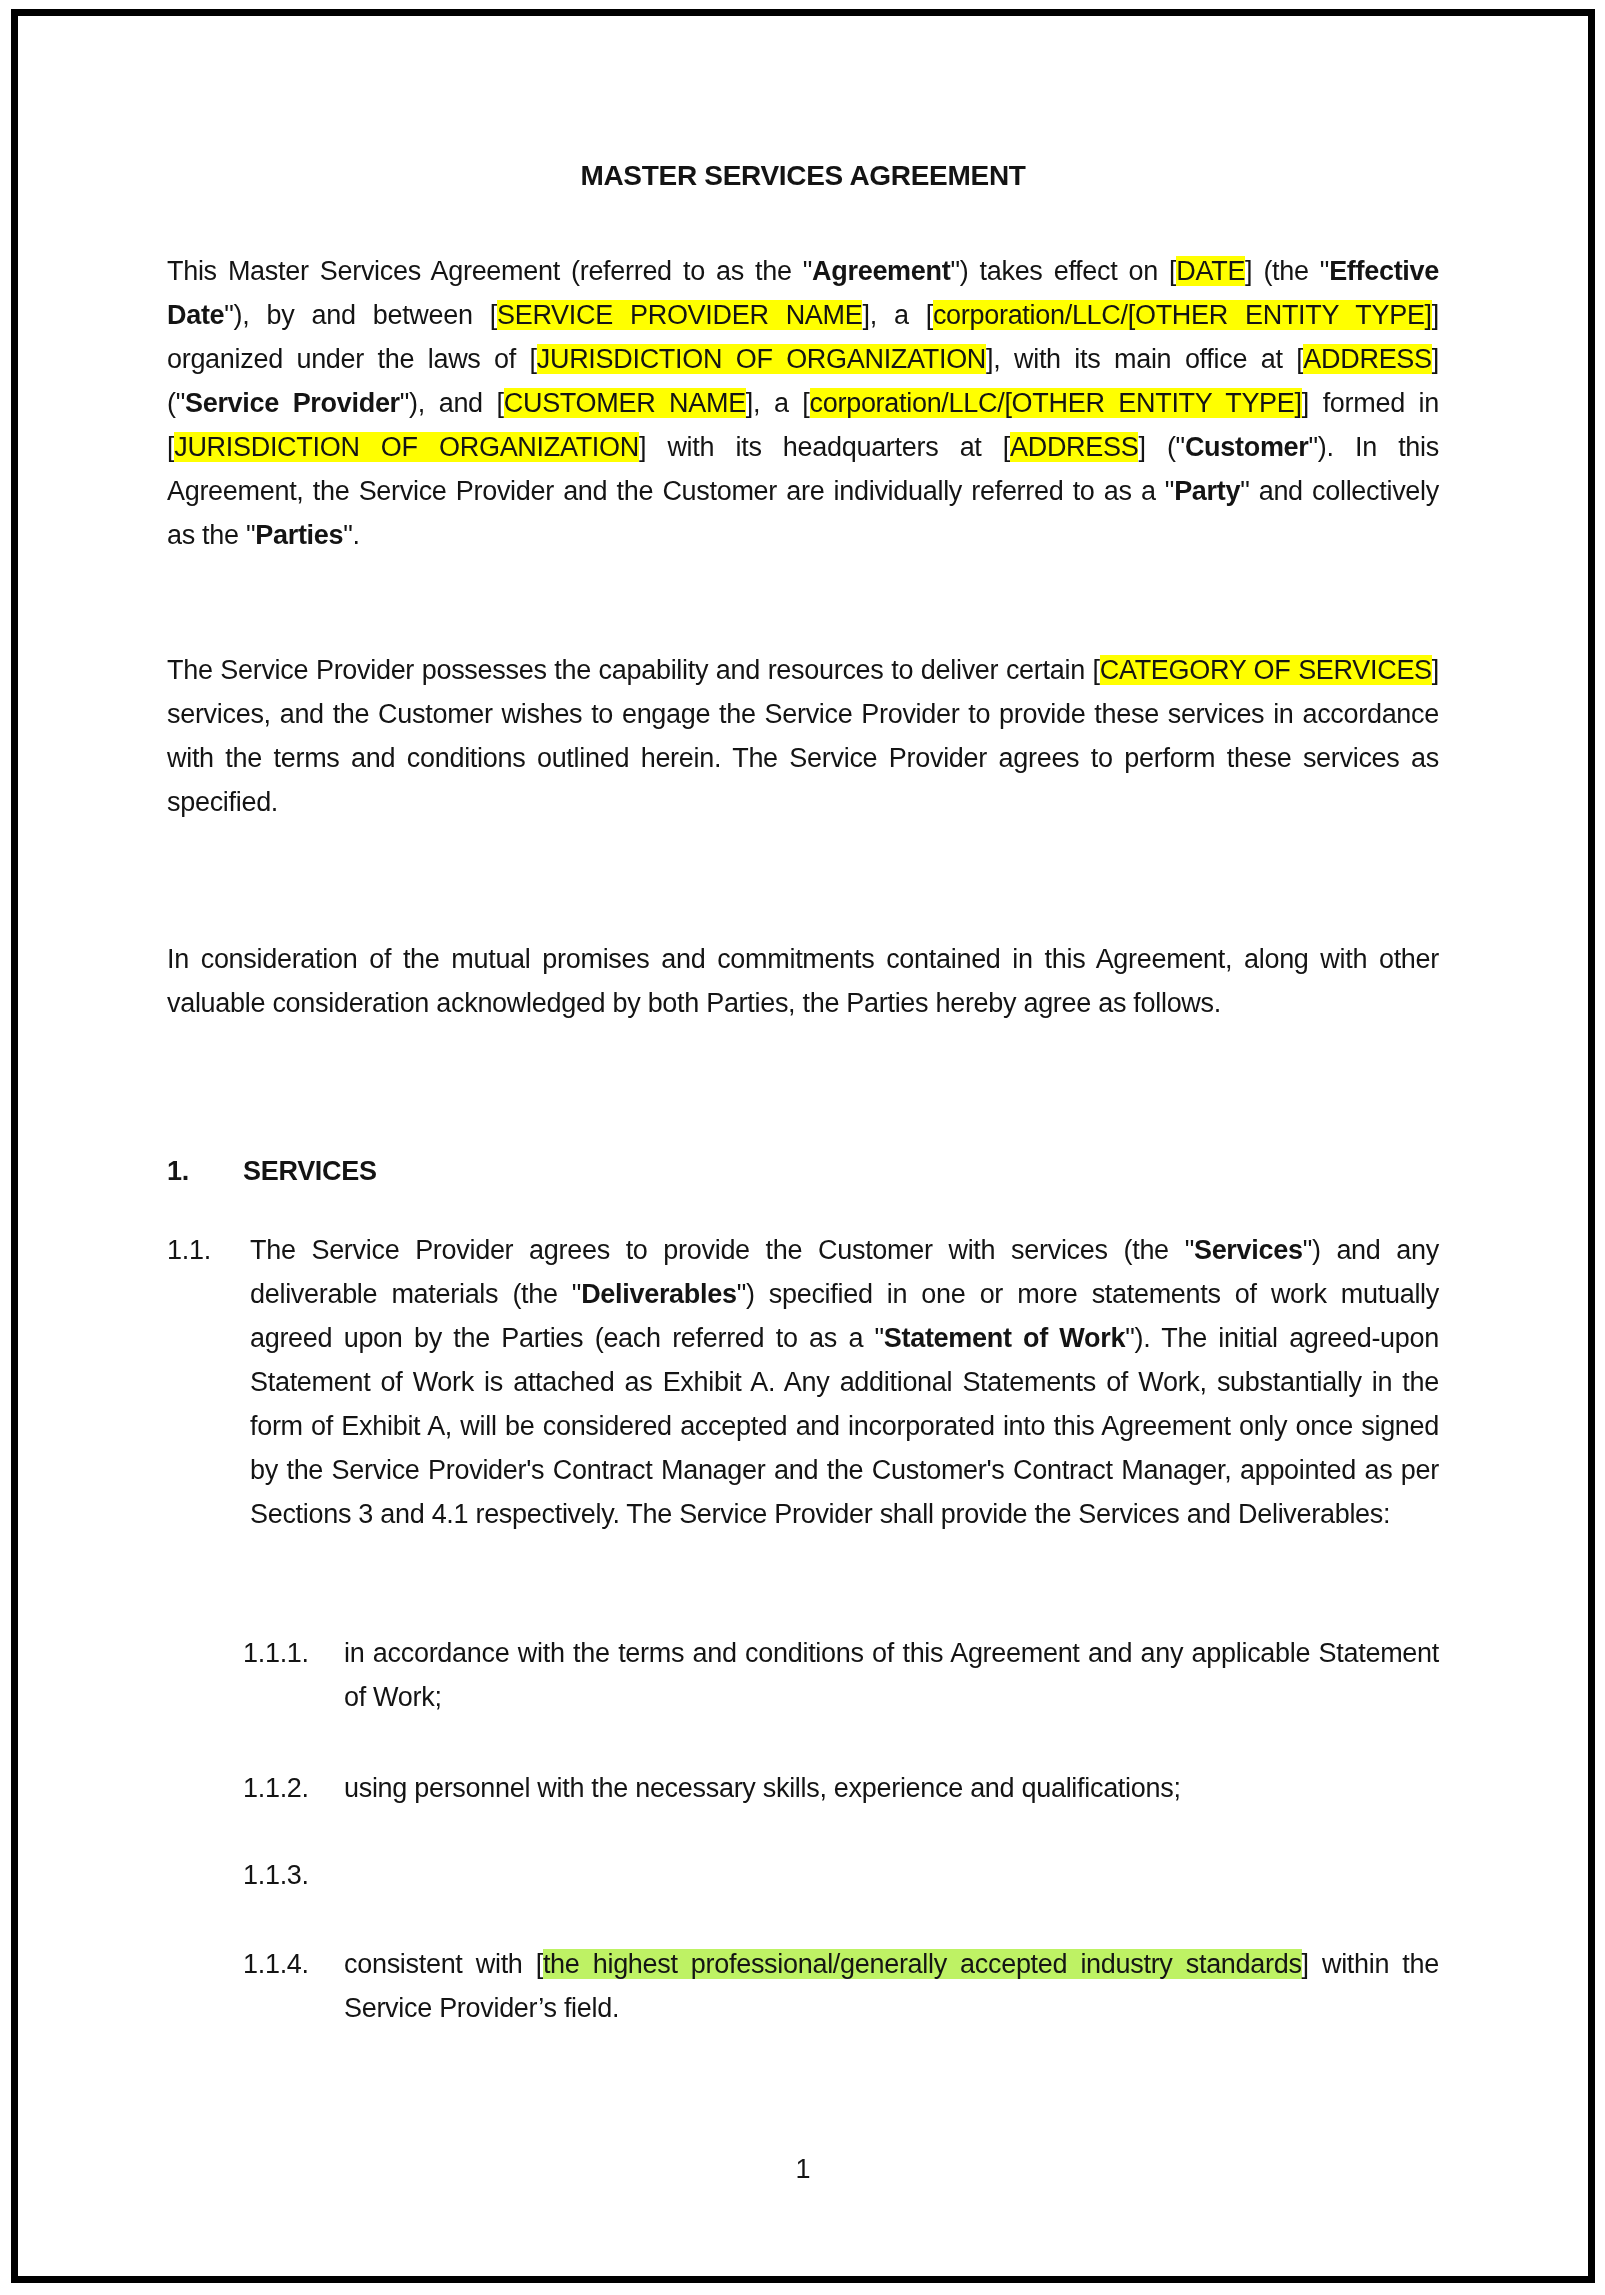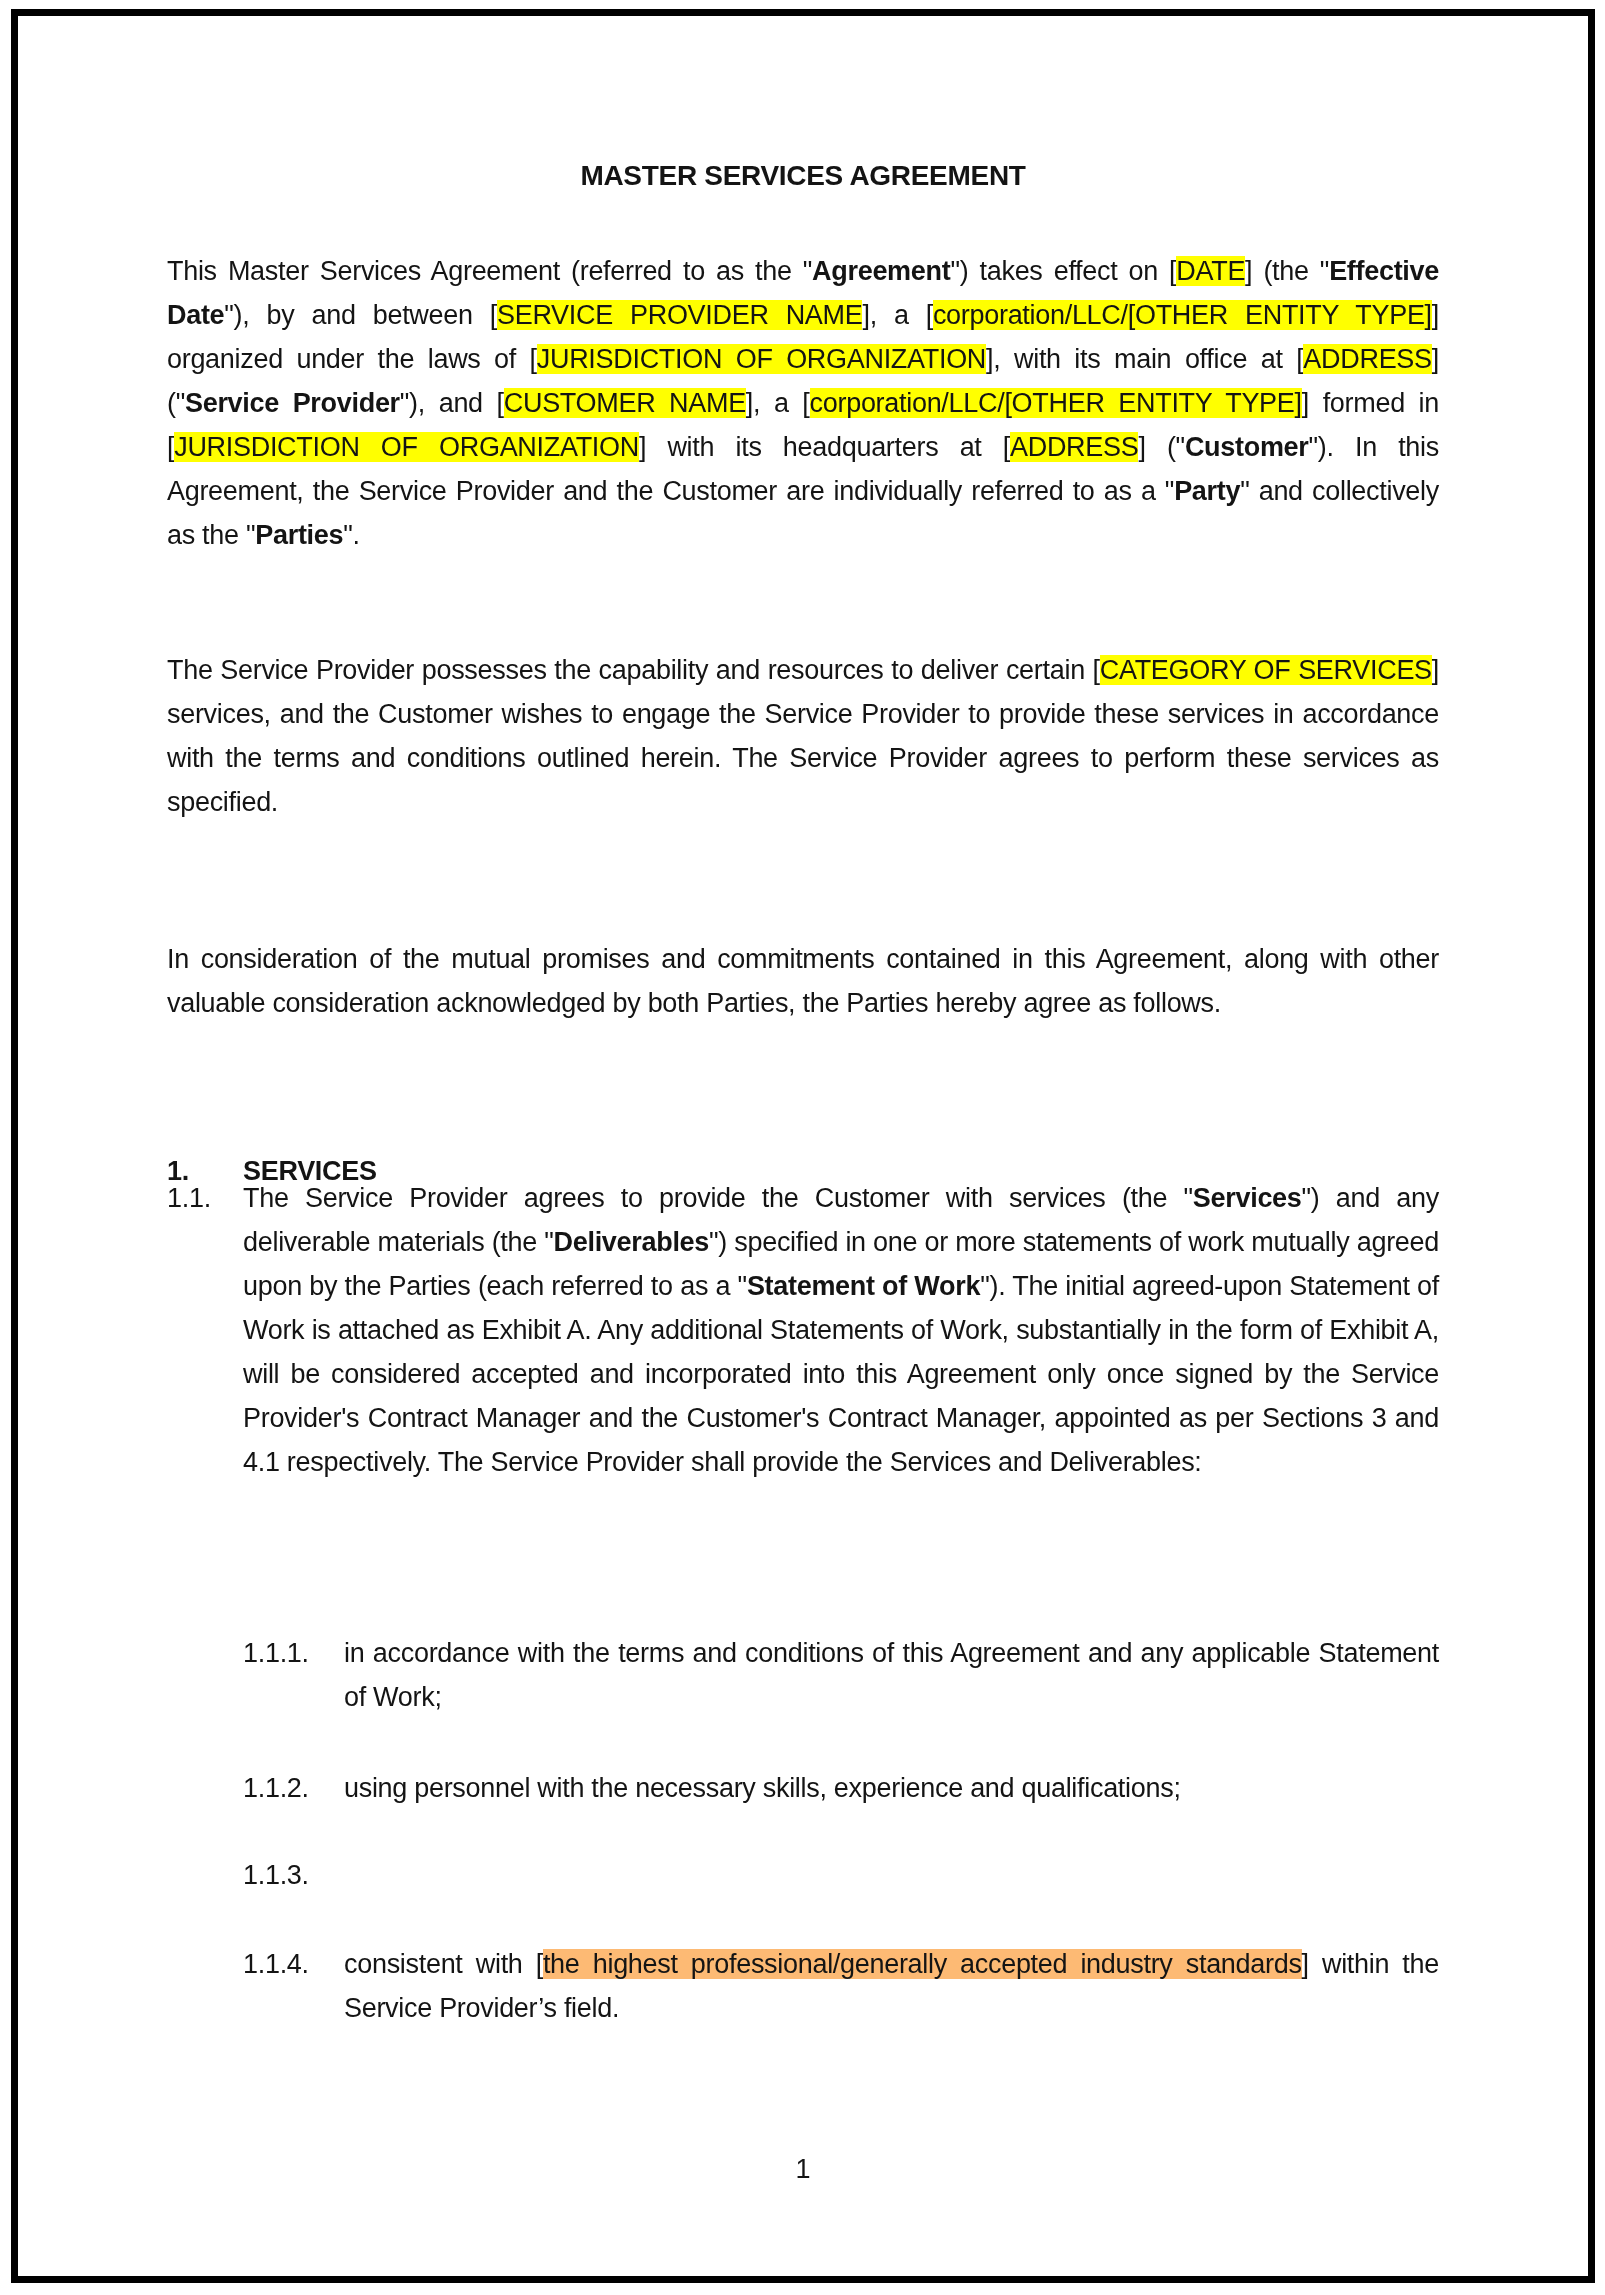--- a/index.html
+++ b/index.html
@@ -98,40 +98,40 @@
 
   <p class="para" style="top: 648px;"><span>The Service Provider possesses the capability and resources to deliver certain [</span><span class="seg-h" style="background-color: rgb(255, 255, 0);">CATEGORY OF SERVICES</span><span>] services, and the Customer wishes to engage the Service Provider to provide these services in accordance with the terms and conditions outlined herein. The Service Provider agrees to perform these services as specified.</span></p>
 
   <p class="para" style="top: 937px;"><span>In consideration of the mutual promises and commitments contained in this Agreement, along with other valuable consideration acknowledged by both Parties, the Parties hereby agree as follows.</span></p>
 
   <div class="clause heading" style="top: 1149px;">
     <span class="num">1.</span>
     <span class="body">SERVICES</span>
   </div>
 
-  <div class="clause" style="top: 1176px;">
+  <div class="clause" style="top: 1228px; gap: 7px;">
     <span class="num">1.1.</span>
     <span class="body"><span>The Service Provider agrees to provide the Customer with services (the "</span><span class="seg-b">Services</span><span>") and any deliverable materials (the "</span><span class="seg-b">Deliverables</span><span>") specified in one or more statements of work mutually agreed upon by the Parties (each referred to as a "</span><span class="seg-b">Statement of Work</span><span>"). The initial agreed-upon Statement of Work is attached as Exhibit A. Any additional Statements of Work, substantially in the form of Exhibit A, will be considered accepted and incorporated into this Agreement only once signed by the Service Provider's Contract Manager and the Customer's Contract Manager, appointed as per Sections 3 and 4.1 respectively. The Service Provider shall provide the Services and Deliverables:</span></span>
   </div>
 
   <div class="clause level2" style="top: 1631px;">
     <span class="num">1.1.1.</span>
     <span class="body"><span>in accordance with the terms and conditions of this Agreement and any applicable Statement of Work;</span></span>
   </div>
 
   <div class="clause level2" style="top: 1766px;">
     <span class="num">1.1.2.</span>
     <span class="body"><span>using personnel with the necessary skills, experience and qualifications;</span></span>
   </div>
 
   <div class="clause level2" style="top: 1853px; flex-direction: column;">
     <span class="num">1.1.3.</span>
   </div>
 
   <div class="clause level2" style="top: 1942px;">
     <span class="num">1.1.4.</span>
-    <span class="body"><span>consistent with [</span><span class="seg-h" style="background-color: #fdba74; margin-top: 16px;">the highest professional/generally accepted industry standards</span><span>] within the Service Provider’s field.</span></span>
+    <span class="body"><span>consistent with [</span><span class="seg-h" style="background-color: #bef264; margin-top: 16px;">the highest professional/generally accepted industry standards</span><span>] within the Service Provider’s field.</span></span>
   </div>
 
   <div class="page-number">1</div>
 
 </div>
 
 
 </body></html>

